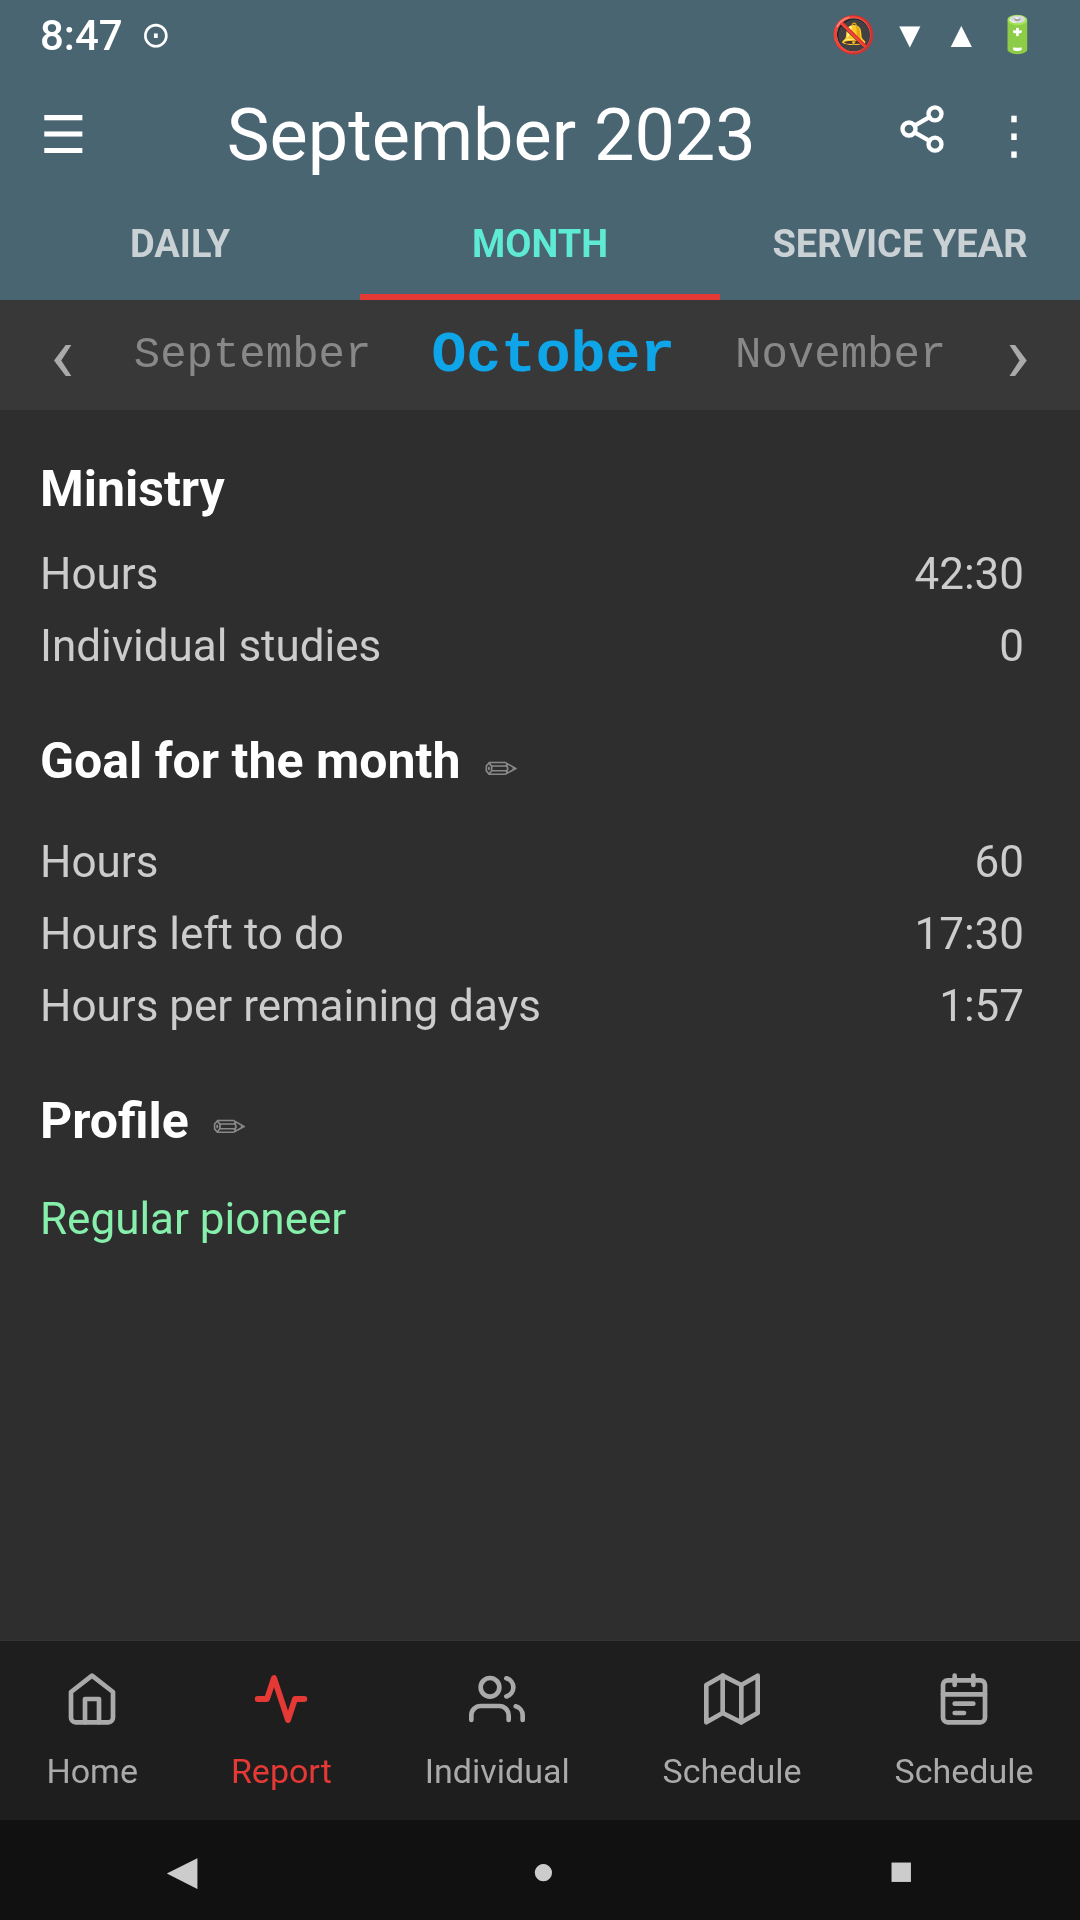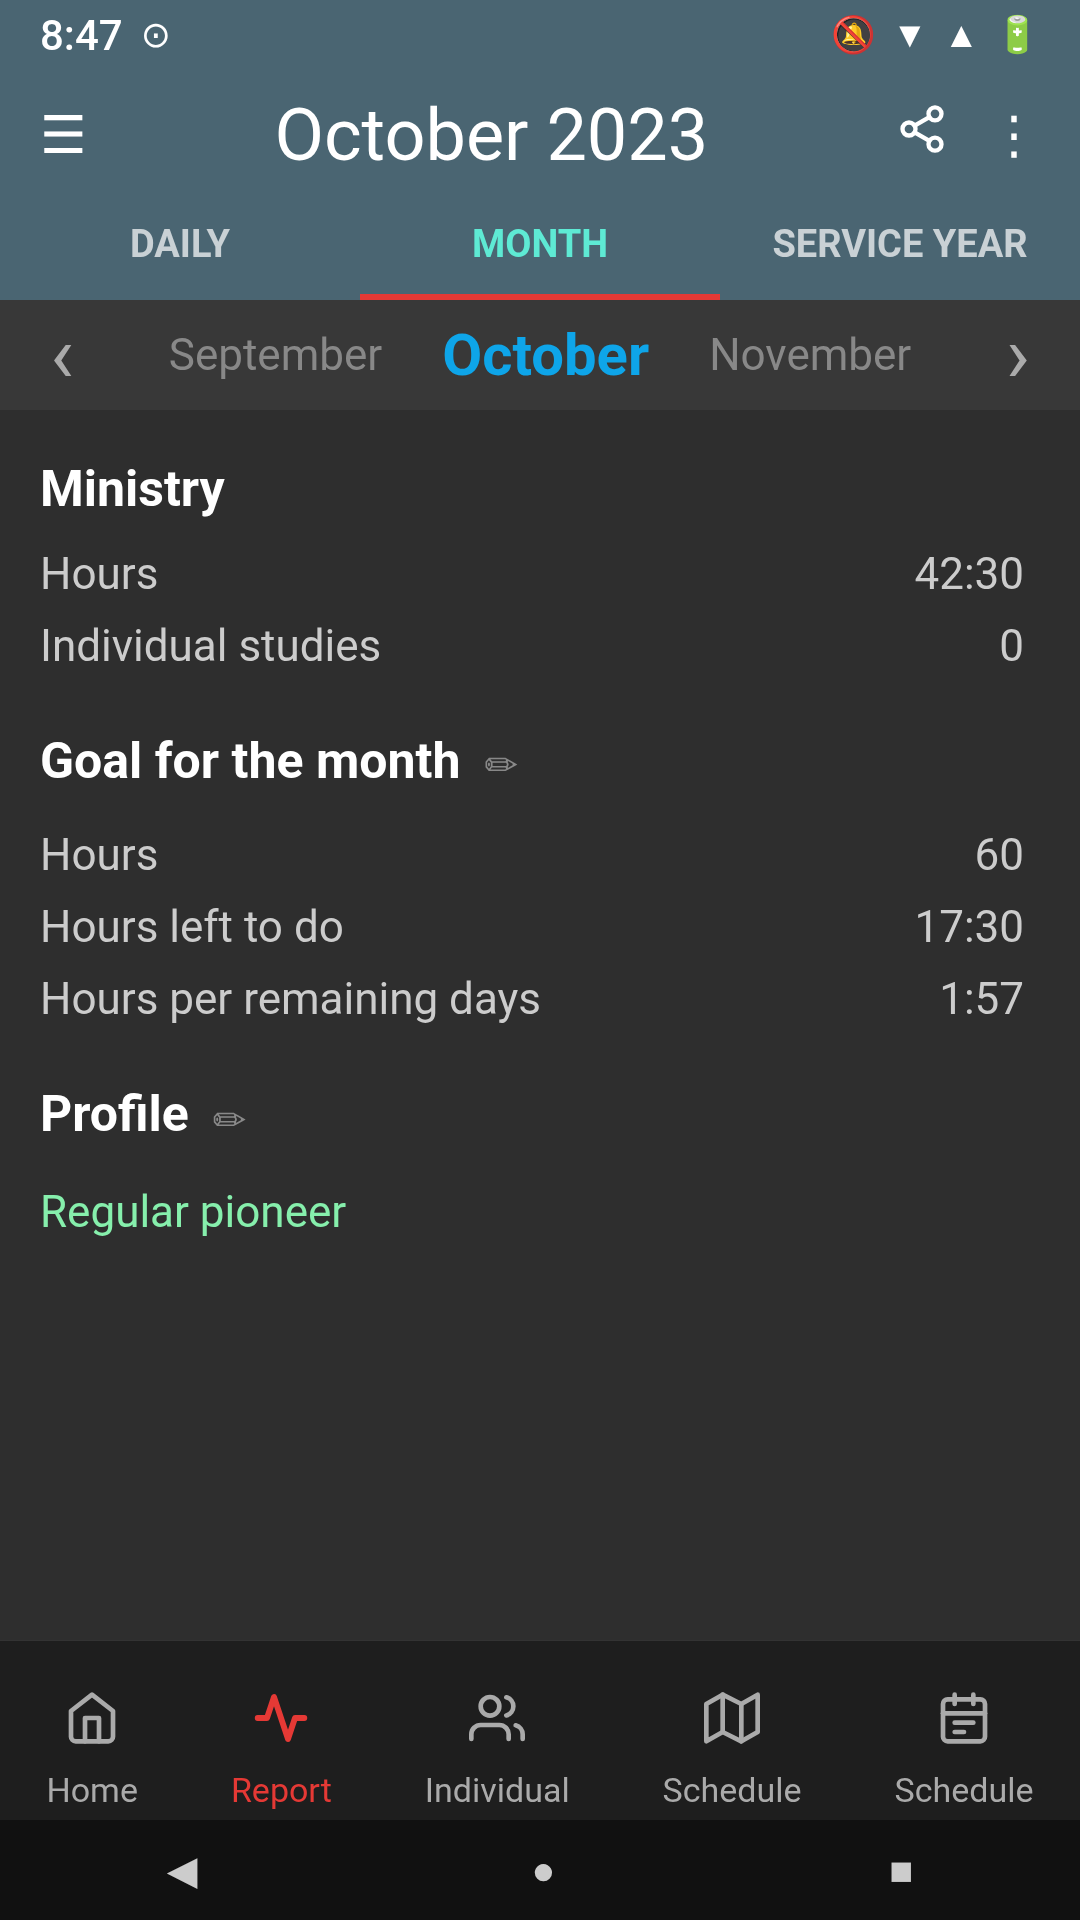--- a/index.html
+++ b/index.html
@@ -131,20 +131,21 @@
       padding: 10px;
     }
     .month-list {
       display: flex;
       align-items: center;
       gap: 60px;
     }
     .month-name {
       font-size: 44px;
       color: #888;
+      font-family: Liberation Mono, monospace;
     }
     .month-name.active {
       font-size: 58px;
       color: #0ea5e9;
       font-weight: 700;
     }
 
     
     .content {
       padding: 50px 56px 0 40px;
@@ -197,21 +198,21 @@
 
     
     .bottom-nav {
       position: absolute;
       bottom: 0;
       left: 0;
       right: 0;
       height: 180px;
       background: #1e1e1e;
       display: flex;
-      align-items: flex-end;
+      align-items: center;
       justify-content: space-around;
       border-top: 1px solid #333;
     }
     .nav-item {
       display: flex;
       flex-direction: column;
       align-items: center;
       gap: 10px;
       cursor: pointer;
       padding: 10px 20px;
@@ -263,21 +264,21 @@
   <div class="status-right">
     <span>🔕</span>
     <span>▼</span>
     <span>▲</span>
     <span>🔋</span>
   </div>
 </div>
 
 <div class="header">
   <span class="hamburger">☰</span>
-  <span class="header-title">October 2023</span>
+  <span class="header-title">September 2023</span>
   <div class="header-icons">
     <span class="header-icon">
       <svg width="52" height="52" viewBox="0 0 24 24" fill="none" stroke="white" stroke-width="2" stroke-linecap="round" stroke-linejoin="round">
         <circle cx="18" cy="5" r="3"></circle>
           <circle cx="6" cy="12" r="3"></circle>
           <circle cx="18" cy="19" r="3"></circle>
         <line x1="8.59" y1="13.51" x2="15.42" y2="17.49"></line>
           <line x1="15.41" y1="6.51" x2="8.59" y2="10.49"></line>
       </svg>
     </span>
@@ -318,21 +319,21 @@
     <div class="row">
       <span class="row-label">Individual studies</span>
       <span class="row-value">0</span>
     </div>
   </div>
 
   <div class="section-gap"></div>
 
   <div>
     <div class="section-title-row">
-      <span class="section-title" style="margin-bottom:9px;">Goal for the month</span>
+      <span class="section-title" style="margin-bottom:16px;">Goal for the month</span>
       <span class="edit-icon">✏</span>
     </div>
     <div class="row">
       <span class="row-label">Hours</span>
       <span class="row-value">60</span>
     </div>
     <div class="row">
       <span class="row-label">Hours left to do</span>
       <span class="row-value">17:30</span>
     </div>

